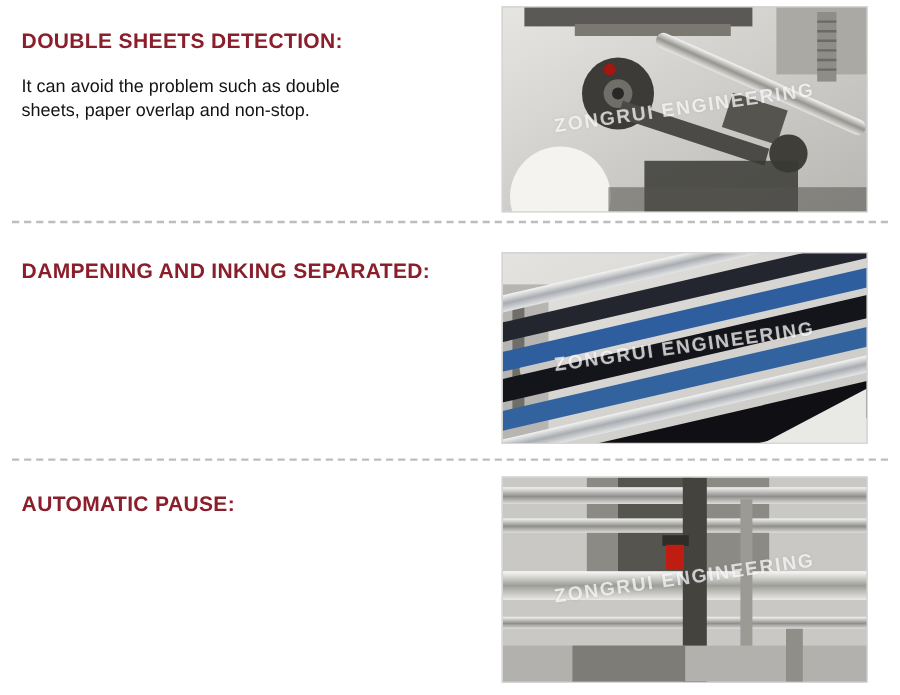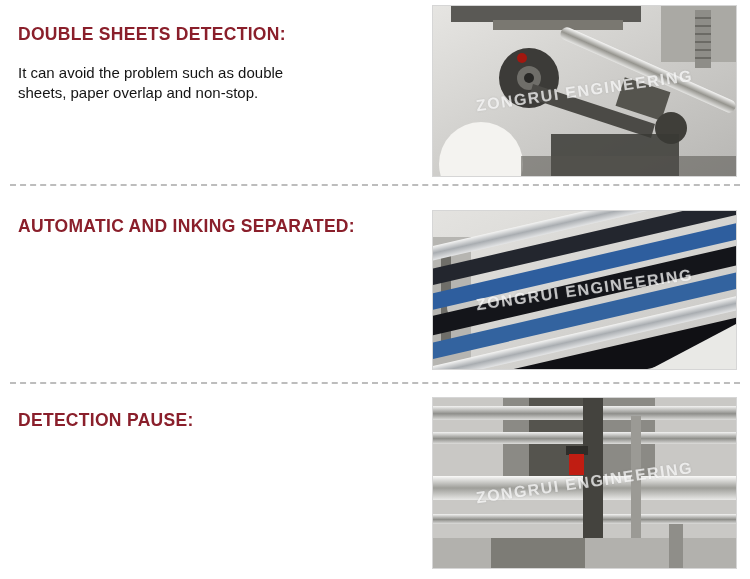--- a/index.html
+++ b/index.html
@@ -5,21 +5,21 @@
   * { margin:0; padding:0; box-sizing:border-box; }
   html,body { background:#ffffff; }
   body {
     width:750px; height:579px;
     font-family:"Liberation Sans", sans-serif;
     color:#1a1a1a;
     overflow:hidden;
   }
   .page { width:750px; height:579px; background:#fff; position:relative; }
 
-  .feature { display:flex; justify-content:space-between; align-items:flex-start; }
+  .feature { display:flex; align-items:flex-start; }
   .feature .text-col { width:418px; padding-left:18px; }
 
   h2.heading {
     color:#8a1f2b;
     font-size:17.5px;
     font-weight:bold;
     letter-spacing:.3px;
     margin-bottom:13px;
     white-space:nowrap;
   }
@@ -124,21 +124,21 @@
         <rect x="88" y="150" width="217" height="22" fill="#55544f" opacity=".55"></rect>
       </svg>
       <span class="watermark">ZONGRUI ENGINEERING</span>
     </div>
   </section>
 
   <div class="sep"></div>
 
   <section class="feature s2">
     <div class="text-col">
-      <h2 class="heading">AUTOMATIC AND INKING SEPARATED:</h2>
+      <h2 class="heading">DAMPENING AND INKING SEPARATED:</h2>
     </div>
     <div class="img-col">
       <svg viewBox="0 0 305 160" width="305" height="160">
         <defs>
           <linearGradient id="m2silver" x1="0" y1="0" x2="0" y2="1">
             <stop offset="0" stop-color="#f4f4f3"></stop>
               <stop offset=".5" stop-color="#a9adb1"></stop>
               <stop offset="1" stop-color="#e4e5e6"></stop>
           </linearGradient>
           <linearGradient id="m2bg" x1="0" y1="0" x2="1" y2="1">
@@ -162,21 +162,21 @@
         <polygon points="214,160 305,112 305,160" fill="#e9e9e6"></polygon>
       </svg>
       <span class="watermark">ZONGRUI ENGINEERING</span>
     </div>
   </section>
 
   <div class="sep"></div>
 
   <section class="feature s3">
     <div class="text-col">
-      <h2 class="heading">DETECTION PAUSE:</h2>
+      <h2 class="heading">AUTOMATIC PAUSE:</h2>
     </div>
     <div class="img-col">
       <svg viewBox="0 0 305 172" width="305" height="172">
         <defs>
           <linearGradient id="m3pipe" x1="0" y1="0" x2="0" y2="1">
             <stop offset="0" stop-color="#f3f3f2"></stop>
               <stop offset=".55" stop-color="#8f8f8b"></stop>
               <stop offset="1" stop-color="#dddddb"></stop>
           </linearGradient>
           <linearGradient id="m3big" x1="0" y1="0" x2="0" y2="1">

